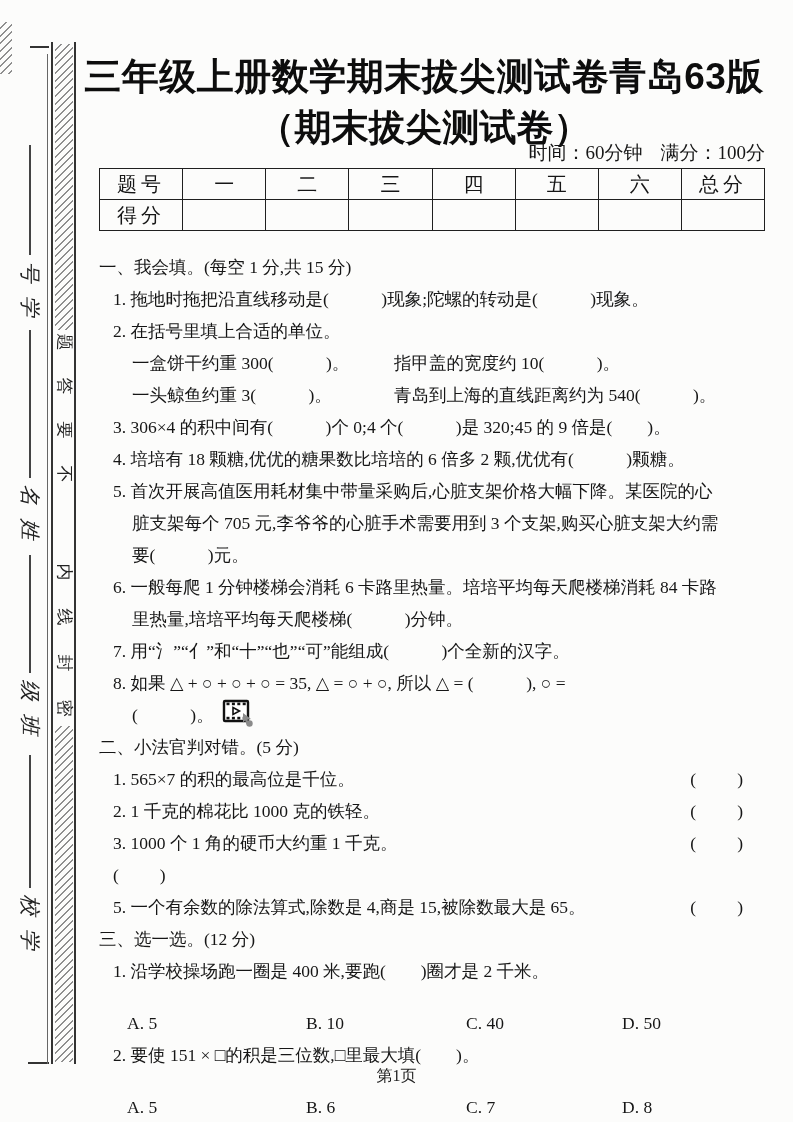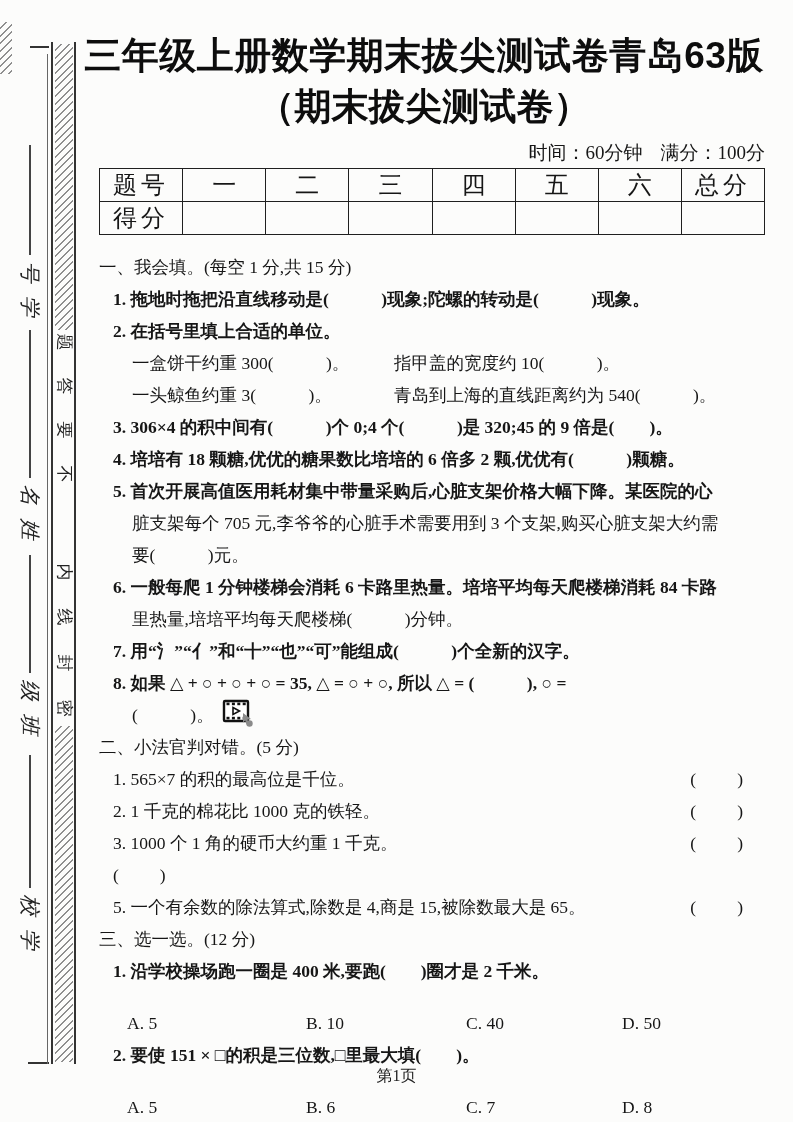--- a/index.html
+++ b/index.html
@@ -29,38 +29,38 @@
   .seal-group.b{top:562px;height:156px;}
   .seal-group span{display:block;transform:rotate(90deg);font-size:17px;line-height:20px;color:#222;}
   .margin-field{position:absolute;left:12px;width:36px;display:flex;flex-direction:column;align-items:center;}
   .margin-field .field-underline{width:2px;background:#444;flex:1 1 auto;}
   .margin-field .fchar{display:block;height:34px;line-height:34px;width:24px;text-align:center;
     transform:rotate(90deg);font-size:21px;font-style:italic;color:#222;}
 
   
   .title-block{position:absolute;top:30px;left:78px;width:692px;text-align:center;
     font-family:"Liberation Sans","DejaVu Sans",sans-serif;font-weight:900;color:#0d0d0d;}
-  .title-main{font-size:37px;line-height:52px;white-space:nowrap;letter-spacing:0.5px;}
+  .title-main{font-size:37px;line-height:52px;white-space:nowrap;letter-spacing:0.5px;margin-top:21px;}
   .title-sub{font-size:37px;line-height:50px;white-space:nowrap;text-align:center;}
   .meta{position:absolute;top:140px;left:99px;width:666px;text-align:right;font-size:19px;color:#161616;}
   .meta span{display:inline-block;}
   .meta .gap{width:18px;}
 
   
   .score-table{position:absolute;top:168px;left:99px;width:666px;border-collapse:collapse;
     table-layout:fixed;}
   .score-table td{border:1.8px solid #1f1f1f;height:30px;text-align:center;
-    font-size:24px;color:#161616;padding:0;}
+    font-size:20px;color:#161616;padding:0;}
   .score-table td.lbl{letter-spacing:4px;}
 
   
   #body-lines{position:absolute;top:251px;left:99px;width:666px;font-size:17.5px;color:#161616;}
   .line{height:32px;line-height:32px;white-space:nowrap;}
   .line.heading{padding-left:0;}
-  .line.q{padding-left:14px;font-weight:bold;}
+  .line.q{padding-left:14px;}
   .line.cont{padding-left:33px;}
   .line.cols{padding-left:33px;display:grid;grid-template-columns:262px 1fr;}
   .line.opts{padding-left:28px;display:grid;grid-template-columns:179px 160px 156px 1fr;margin-top:20px;}
   .line.tf{padding-left:14px;display:flex;justify-content:space-between;}
   .line.tf .tail{margin-right:20px;letter-spacing:2px;}
   .video-icon{vertical-align:-6px;margin-left:8px;}
 
   
   .footer{position:absolute;top:1066px;left:0;width:100%;text-align:center;
     font-size:16px;color:#222;}

